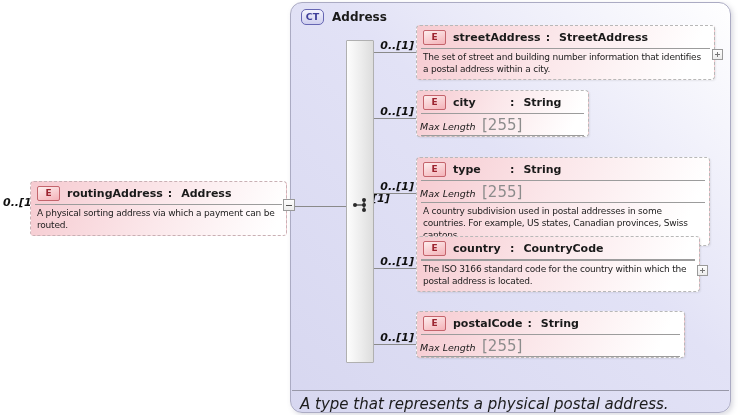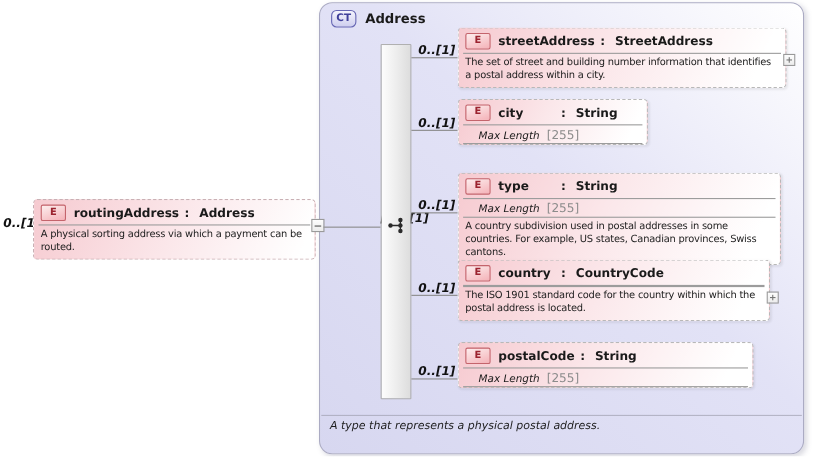--- a/index.html
+++ b/index.html
@@ -23,23 +23,23 @@
     position:absolute;box-sizing:border-box;
     border:1px dashed #b8b8b8;border-radius:4px;
     background:linear-gradient(115deg,#f6cad0 0%,#fbe7ea 45%,#ffffff 90%);
     box-shadow:1px 1px 2px rgba(0,0,0,0.07);
   }
   .row-title{display:flex;align-items:center;gap:7px;padding:4px 6px 3px 6px;}
   .el-name{font-size:11px;font-weight:bold;color:#1a1a1a;min-width:52px;display:inline-block;white-space:nowrap;}
   .el-colon{font-size:11px;font-weight:bold;color:#1a1a1a;margin-left:-2px;}
   .el-type{font-size:11px;font-weight:bold;color:#1a1a1a;margin-left:2px;white-space:nowrap;}
   .sep{border-top:1px solid #9c9c9c;margin:0 4px;}
-  .row-facet{display:flex;align-items:baseline;padding:2px 6px 1px 18px;}
+  .row-facet{display:flex;align-items:baseline;padding:2px 6px 1px 3px;}
   .facet-name{font-size:9.5px;font-style:italic;color:#1a1a1a;min-width:56px;}
-  .facet-value{font-size:11px;color:#8c8c8c;margin-left:6px;}
+  .facet-value{font-size:15px;color:#8c8c8c;margin-left:6px;}
   .desc{
     padding:2px 6px 4px 6px;font-size:9px;color:#1c1c1c;
     line-height:12px;letter-spacing:-0.2px;
   }
   
   .sq{
     position:absolute;box-sizing:border-box;border:1px solid #9a9a9a;
     background:linear-gradient(#fdfdfd,#ececec);z-index:5;
   }
   .sq-plus{width:11px;height:11px;}
@@ -55,23 +55,23 @@
     box-shadow:2px 2px 5px rgba(110,110,140,0.25);
   }
   .ct-header{position:absolute;top:6px;left:10px;display:flex;align-items:center;gap:8px;}
   .ct-badge{
     width:23px;height:16px;border:1px solid #6666b3;border-radius:5px;box-sizing:border-box;
     background:linear-gradient(#f4f4fd,#cfcfef);
     color:#40409a;font-size:9.5px;font-weight:bold;line-height:14px;text-align:center;
   }
   .ct-title{font-size:12px;font-weight:bold;color:#1a1a1a;}
   .ct-footer{
-    position:absolute;left:1px;right:1px;bottom:1px;height:34px;box-sizing:border-box;
+    position:absolute;left:1px;right:1px;bottom:1px;height:21px;box-sizing:border-box;
     border-top:1px solid #9898a8;padding:4px 8px 0 8px;
-    font-size:10px;font-style:italic;color:#1c1c1c;
+    font-size:15px;font-style:italic;color:#1c1c1c;
     border-radius:0 0 9px 9px;
   }
   .seq-bar{
     position:absolute;left:55px;top:37px;width:28px;height:323px;box-sizing:border-box;
     border:1px solid #b0b0b0;border-radius:1px;
     background:linear-gradient(to right,#fdfdfd,#ececec 55%,#dddddd 100%);
   }
   .seq-icon{position:absolute;left:60px;top:194px;}
   
   #src-box{
@@ -178,21 +178,21 @@
 
     <div class="elem-box" style="left:125px;top:233px;width:284px;">
       <div class="row-title">
         <div class="e-badge">E</div>
         <span class="el-name">country</span>
         <span class="el-colon">:</span>
         <span class="el-type">CountryCode</span>
       </div>
       <div class="sep"></div>
       <div class="sep"></div>
-      <div class="desc">The ISO 1901 standard code for the country within which the postal address is located.</div>
+      <div class="desc">The ISO 3166 standard code for the country within which the postal address is located.</div>
     </div>
     <div class="sq sq-plus" style="left:406px;top:262px;"></div>
 
     <div class="elem-box" style="left:125px;top:308px;width:269px;">
       <div class="row-title">
         <div class="e-badge">E</div>
         <span class="el-name">postalCode</span>
         <span class="el-colon">:</span>
         <span class="el-type">String</span>
       </div>

